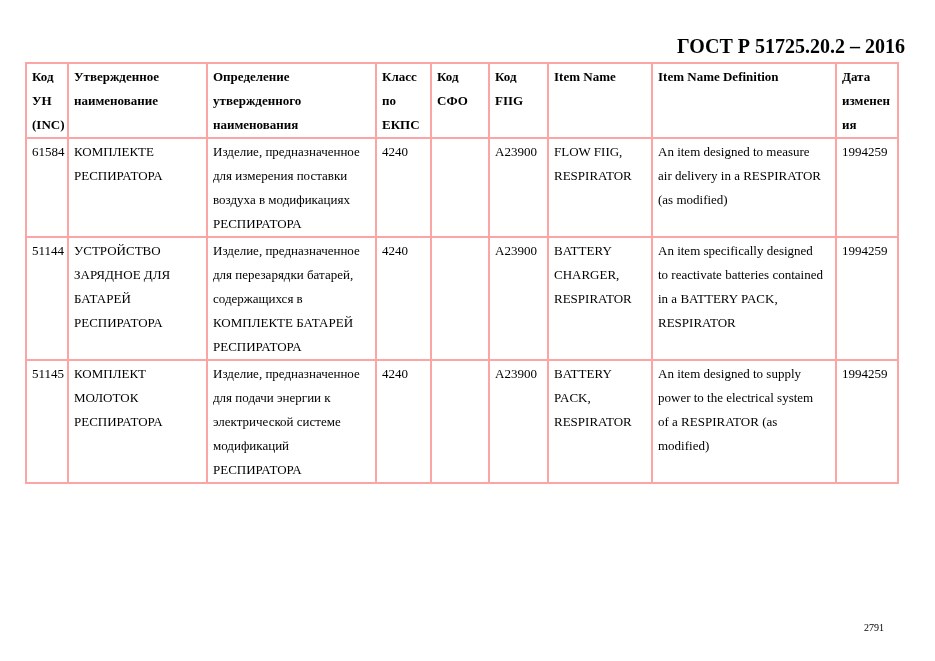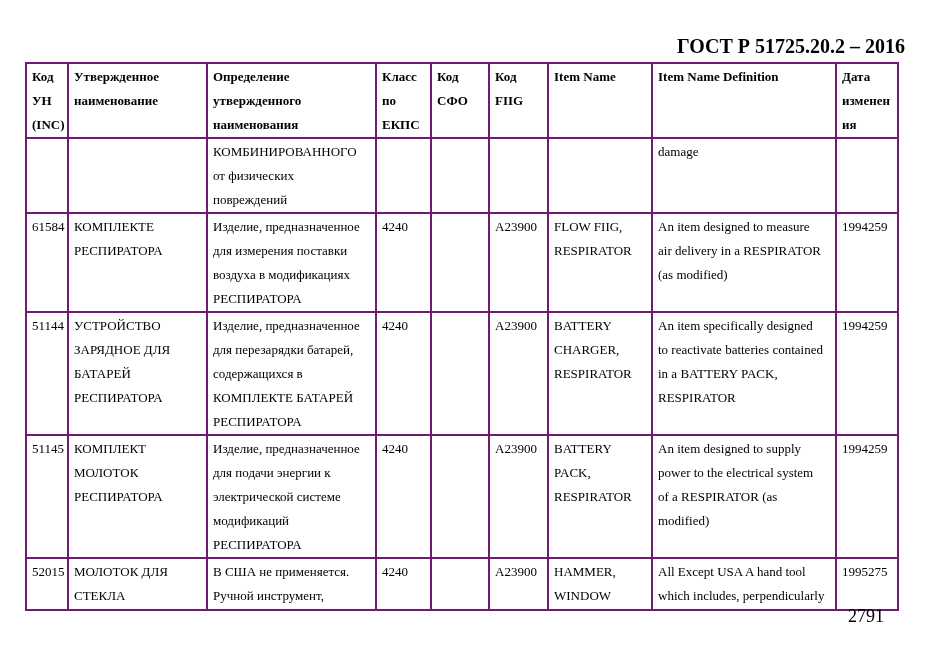--- a/index.html
+++ b/index.html
@@ -23,37 +23,37 @@
   }
   table.gost-table {
     position: absolute;
     left: 25px;
     top: 62px;
     width: 872px;
     border-collapse: collapse;
     table-layout: fixed;
   }
   .gost-table th, .gost-table td {
-    border: 2px solid #701a75;
+    border: 2px solid #fca5a5;
     vertical-align: top;
     padding: 1px 5px 0 5px;
     font-size: 13px;
     line-height: 24px;
     white-space: pre-line;
     text-align: left;
     overflow: hidden;
   }
   .gost-table th { font-weight: bold; }
   .gost-table td { font-weight: normal; }
   .gost-table thead tr { height: 73px; }
   .page-number {
     position: absolute;
-    top: 606px;
+    top: 622px;
     right: 51px;
-    font-size: 18px;
+    font-size: 10px;
   }
 </style>
 </head>
 <body>
 
 <div class="page">
 
   <div class="doc-title">ГОСТ Р 51725.20.2 – 2016</div>
 
   <table class="gost-table">
@@ -86,33 +86,20 @@
           <th>Код
 FIIG</th>
           <th>Item Name</th>
           <th>Item Name Definition</th>
           <th>Дата
 изменен
 ия</th>
         </tr>
     </thead>
     <tbody>
-        <tr style="height: 72px;">
-          <td></td>
-          <td></td>
-          <td>КОМБИНИРОВАННОГО
-от физических
-повреждений</td>
-          <td></td>
-          <td></td>
-          <td></td>
-          <td></td>
-          <td>damage</td>
-          <td></td>
-        </tr>
         <tr style="height: 96px;">
           <td>61584</td>
           <td>КОМПЛЕКТЕ
 РЕСПИРАТОРА</td>
           <td>Изделие, предназначенное
 для измерения поставки
 воздуха в модификациях
 РЕСПИРАТОРА</td>
           <td>4240</td>
           <td></td>
@@ -162,33 +149,18 @@
           <td>A23900</td>
           <td>BATTERY
 PACK,
 RESPIRATOR</td>
           <td>An item designed to supply
 power to the electrical system
 of a RESPIRATOR (as
 modified)</td>
           <td>1994259</td>
         </tr>
-        <tr style="height: 52px;">
-          <td>52015</td>
-          <td>МОЛОТОК ДЛЯ
-СТЕКЛА</td>
-          <td>В США не применяется.
-Ручной инструмент,</td>
-          <td>4240</td>
-          <td></td>
-          <td>A23900</td>
-          <td>HAMMER,
-WINDOW</td>
-          <td>All Except USA A hand tool
-which includes, perpendicularly</td>
-          <td>1995275</td>
-        </tr>
       </tbody>
   </table>
 
   <div class="page-number">2791</div>
 
 </div>
 
 </body></html>

